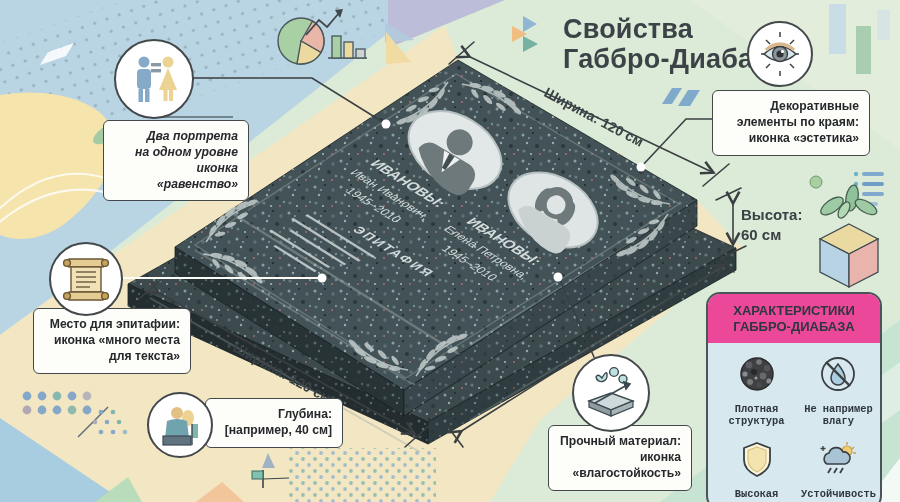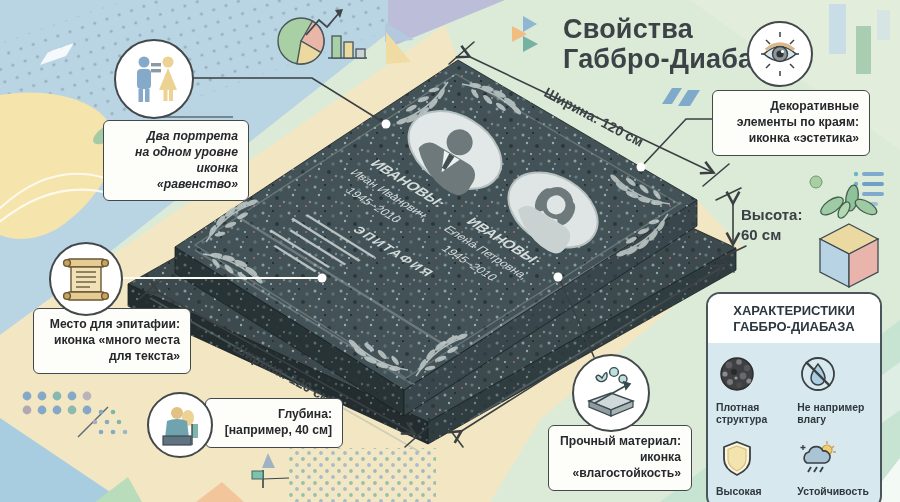--- a/index.html
+++ b/index.html
@@ -20,25 +20,25 @@
     display:flex;align-items:center;justify-content:center;z-index:31;}
   .page-title{position:absolute;left:563px;top:14px;font-size:27px;font-weight:700;
     color:#3c4347;line-height:1.12;white-space:pre-line;z-index:25;letter-spacing:.2px;}
   .dim-label{position:absolute;font-size:14px;font-weight:700;color:#3a4145;
     transform-origin:0 0;z-index:25;white-space:nowrap;}
   .dim-top{left:549px;top:84px;transform:rotate(28deg);}
   .dim-bottom{left:238px;top:339px;transform:rotate(29deg);}
   .dim-height{left:741px;top:205px;font-size:15px;line-height:1.3;white-space:pre-line;transform:none;}
   .panel{position:absolute;left:706px;top:292px;width:172px;height:214px;
     border:2px solid #4a5559;border-radius:14px;overflow:hidden;background:#d7e8ee;z-index:30;}
-  .panel-header{background:#ffffff;padding:9px 4px 7px;text-align:center;
+  .panel-header{background:#ec4899;padding:9px 4px 7px;text-align:center;
     font-size:13px;font-weight:700;color:#2c3740;line-height:1.25;white-space:pre-line;}
   .panel-body{display:grid;grid-template-columns:1fr 1fr;column-gap:4px;row-gap:10px;
     padding:10px 8px;}
-  .panel-item{text-align:left;}
+  .panel-item{text-align:center;font-family:Liberation Mono, monospace;}
   .panel-item .lbl{font-size:10.4px;font-weight:700;color:#2e373c;line-height:1.22;
     white-space:pre-line;margin-top:3px;}
 </style>
 </head>
 <body>
 
 <div class="canvas">
 
   <div class="bg bg-blue"></div>
   <div class="bg bg-mint-top"></div>

